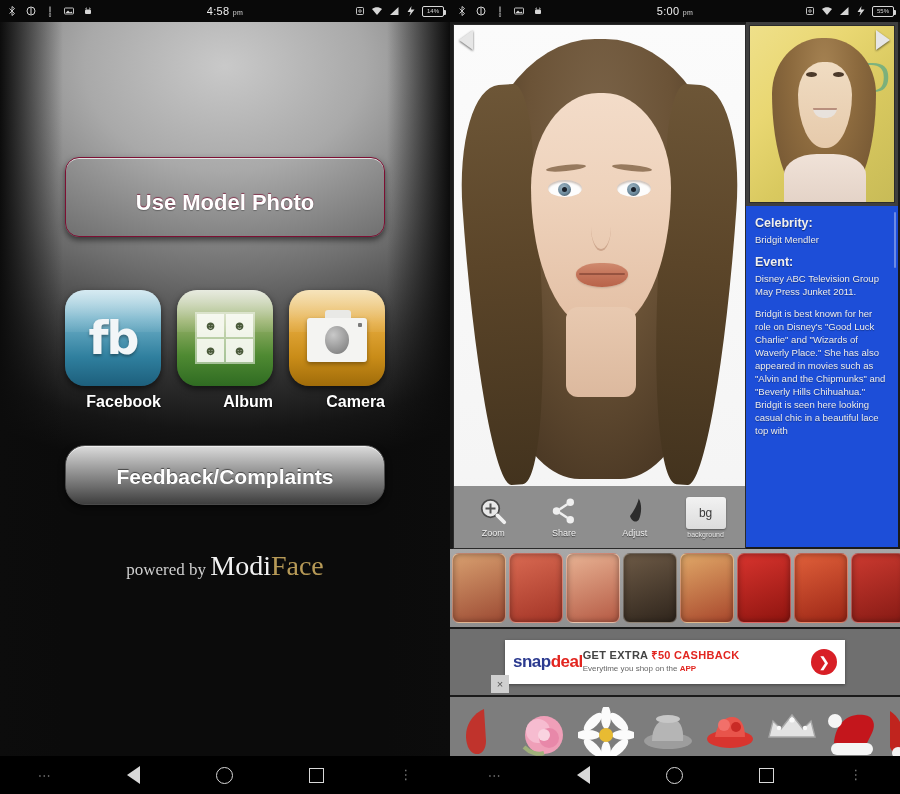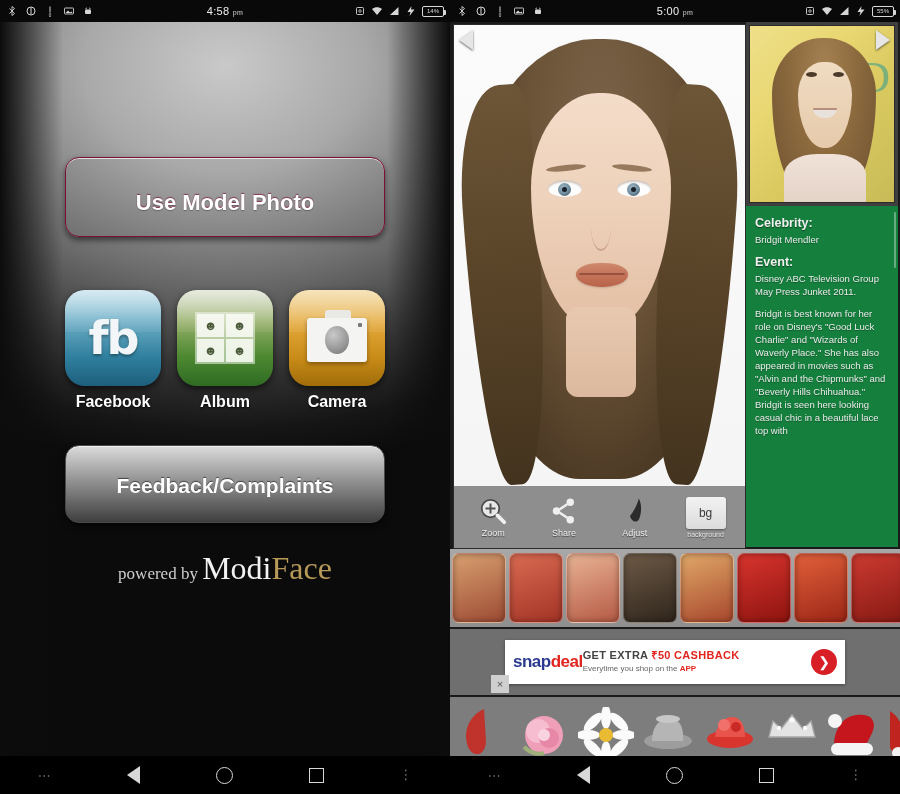--- a/index.html
+++ b/index.html
@@ -60,21 +60,21 @@
   }
   .btn-model span {
     color:#fff; font-size:22px; font-weight:bold;
     text-shadow:0 -1px 1px rgba(120,0,40,.65), 0 1px 1px rgba(0,0,0,.3);
     margin-top:12px;
     text-align:right;
   }
 
   .icon-row { position:absolute; left:65px; top:268px; width:320px;
               display:flex; justify-content:space-between; }
-  .icon-cell { width:96px; text-align:center; }
+  .icon-cell { width:96px; text-align:right; }
   .icon-tile {
     width:96px; height:96px; border-radius:20px; position:relative;
     overflow:hidden; box-shadow:0 3px 7px rgba(0,0,0,.6);
   }
   .icon-tile:after {
     content:""; position:absolute; left:0; top:0; width:100%; height:44%;
     background:linear-gradient(180deg, rgba(255,255,255,.42), rgba(255,255,255,.06));
   }
   .tile-fb  { background:linear-gradient(180deg,#b9dbe8 0%,#6fb0c8 30%,#2f7f9e 70%,#1d5f7c 100%); }
   .tile-alb { background:linear-gradient(180deg,#d7dcc9 0%,#97b06a 32%,#4f8a32 68%,#2f6b22 100%); }
@@ -107,35 +107,35 @@
     border-radius:50%;
   }
   .cam-dot { position:absolute; right:5px; top:5px; width:4px; height:4px;
              background:#7a7a7a; border-radius:1px; }
   .icon-label {
     margin-top:7px; color:#fff; font-size:16px; font-weight:bold;
     text-shadow:0 1px 2px rgba(0,0,0,.9);
   }
 
   .btn-feedback {
-    position:absolute; left:65px; top:423px; width:320px; height:78px;
-    border-radius:14px; border:1px solid #4a4a4a;
+    position:absolute; left:65px; top:423px; width:320px; height:60px;
+    border-radius:20px; border:1px solid #4a4a4a;
     background:linear-gradient(180deg,#dcdcdc 0%,#c8c8c8 12%,#9b9b9b 40%,#6d6d6d 70%,#3e3e3e 100%);
     box-shadow:0 3px 6px rgba(0,0,0,.6), inset 0 1px 0 rgba(255,255,255,.55);
     display:flex; align-items:center; justify-content:center;text-align:right;
   }
   .btn-feedback span {
     color:#fff; font-size:21px; font-weight:bold;
     text-shadow:0 -1px 1px rgba(0,0,0,.55); margin-top:4px;
   }
   .powered {
     position:absolute; left:0; right:0; top:528px; text-align:center;
     color:#cfcfcf; font-size:17px; font-family:"Liberation Serif", serif;
   }
-  .powered .mf { font-size:32px; }
+  .powered .mf { font-size:28px; }
   .powered .mf .modi { color:#f2f2f2; }
   .powered .mf .face { color:#b79a57; }
 
   
   .right-body { position:absolute; top:22px; left:0; width:450px; height:734px; background:#1a1a1a; }
 
   .editor { position:absolute; top:0; left:0; width:450px; height:525px; display:flex; }
   .canvas {
     position:relative; width:293px; height:525px; margin:2px 0 0 3px;
     background:linear-gradient(180deg,#fbfbfb 0%,#f4f4f4 100%);
@@ -231,21 +231,21 @@
             background:linear-gradient(180deg,#f0e2d8,#e3d2c6); border-radius:40% 40% 0 0; }
   .nav-next {
     position:absolute; right:4px; top:4px; width:0; height:0; z-index:9;
     border-top:10px solid transparent; border-bottom:10px solid transparent;
     border-left:14px solid #e6e6e6; filter:drop-shadow(0 1px 1px rgba(0,0,0,.6));
   }
 
   .info {
     position:absolute; top:184px; left:0; width:152px; height:341px;
     padding:8px 9px 4px 9px; overflow:hidden; color:#f0f0f0;
-    background:#15803d;
+    background:#1d4ed8;
   }
   .info h4 { font-size:12.5px; font-weight:bold; margin:2px 0 3px;
              text-shadow:0 1px 1px rgba(0,0,0,.5); }
   .info p  { font-size:9.5px; line-height:13px; margin:0 0 9px;
              color:#ececec; text-shadow:0 1px 1px rgba(0,0,0,.35); }
   .info .scroll-tick { position:absolute; right:2px; top:6px; width:2px; height:56px;
                        background:rgba(255,255,255,.35); border-radius:2px; }
 
   .swatches {
     position:absolute; top:527px; left:0; width:450px; height:78px;

